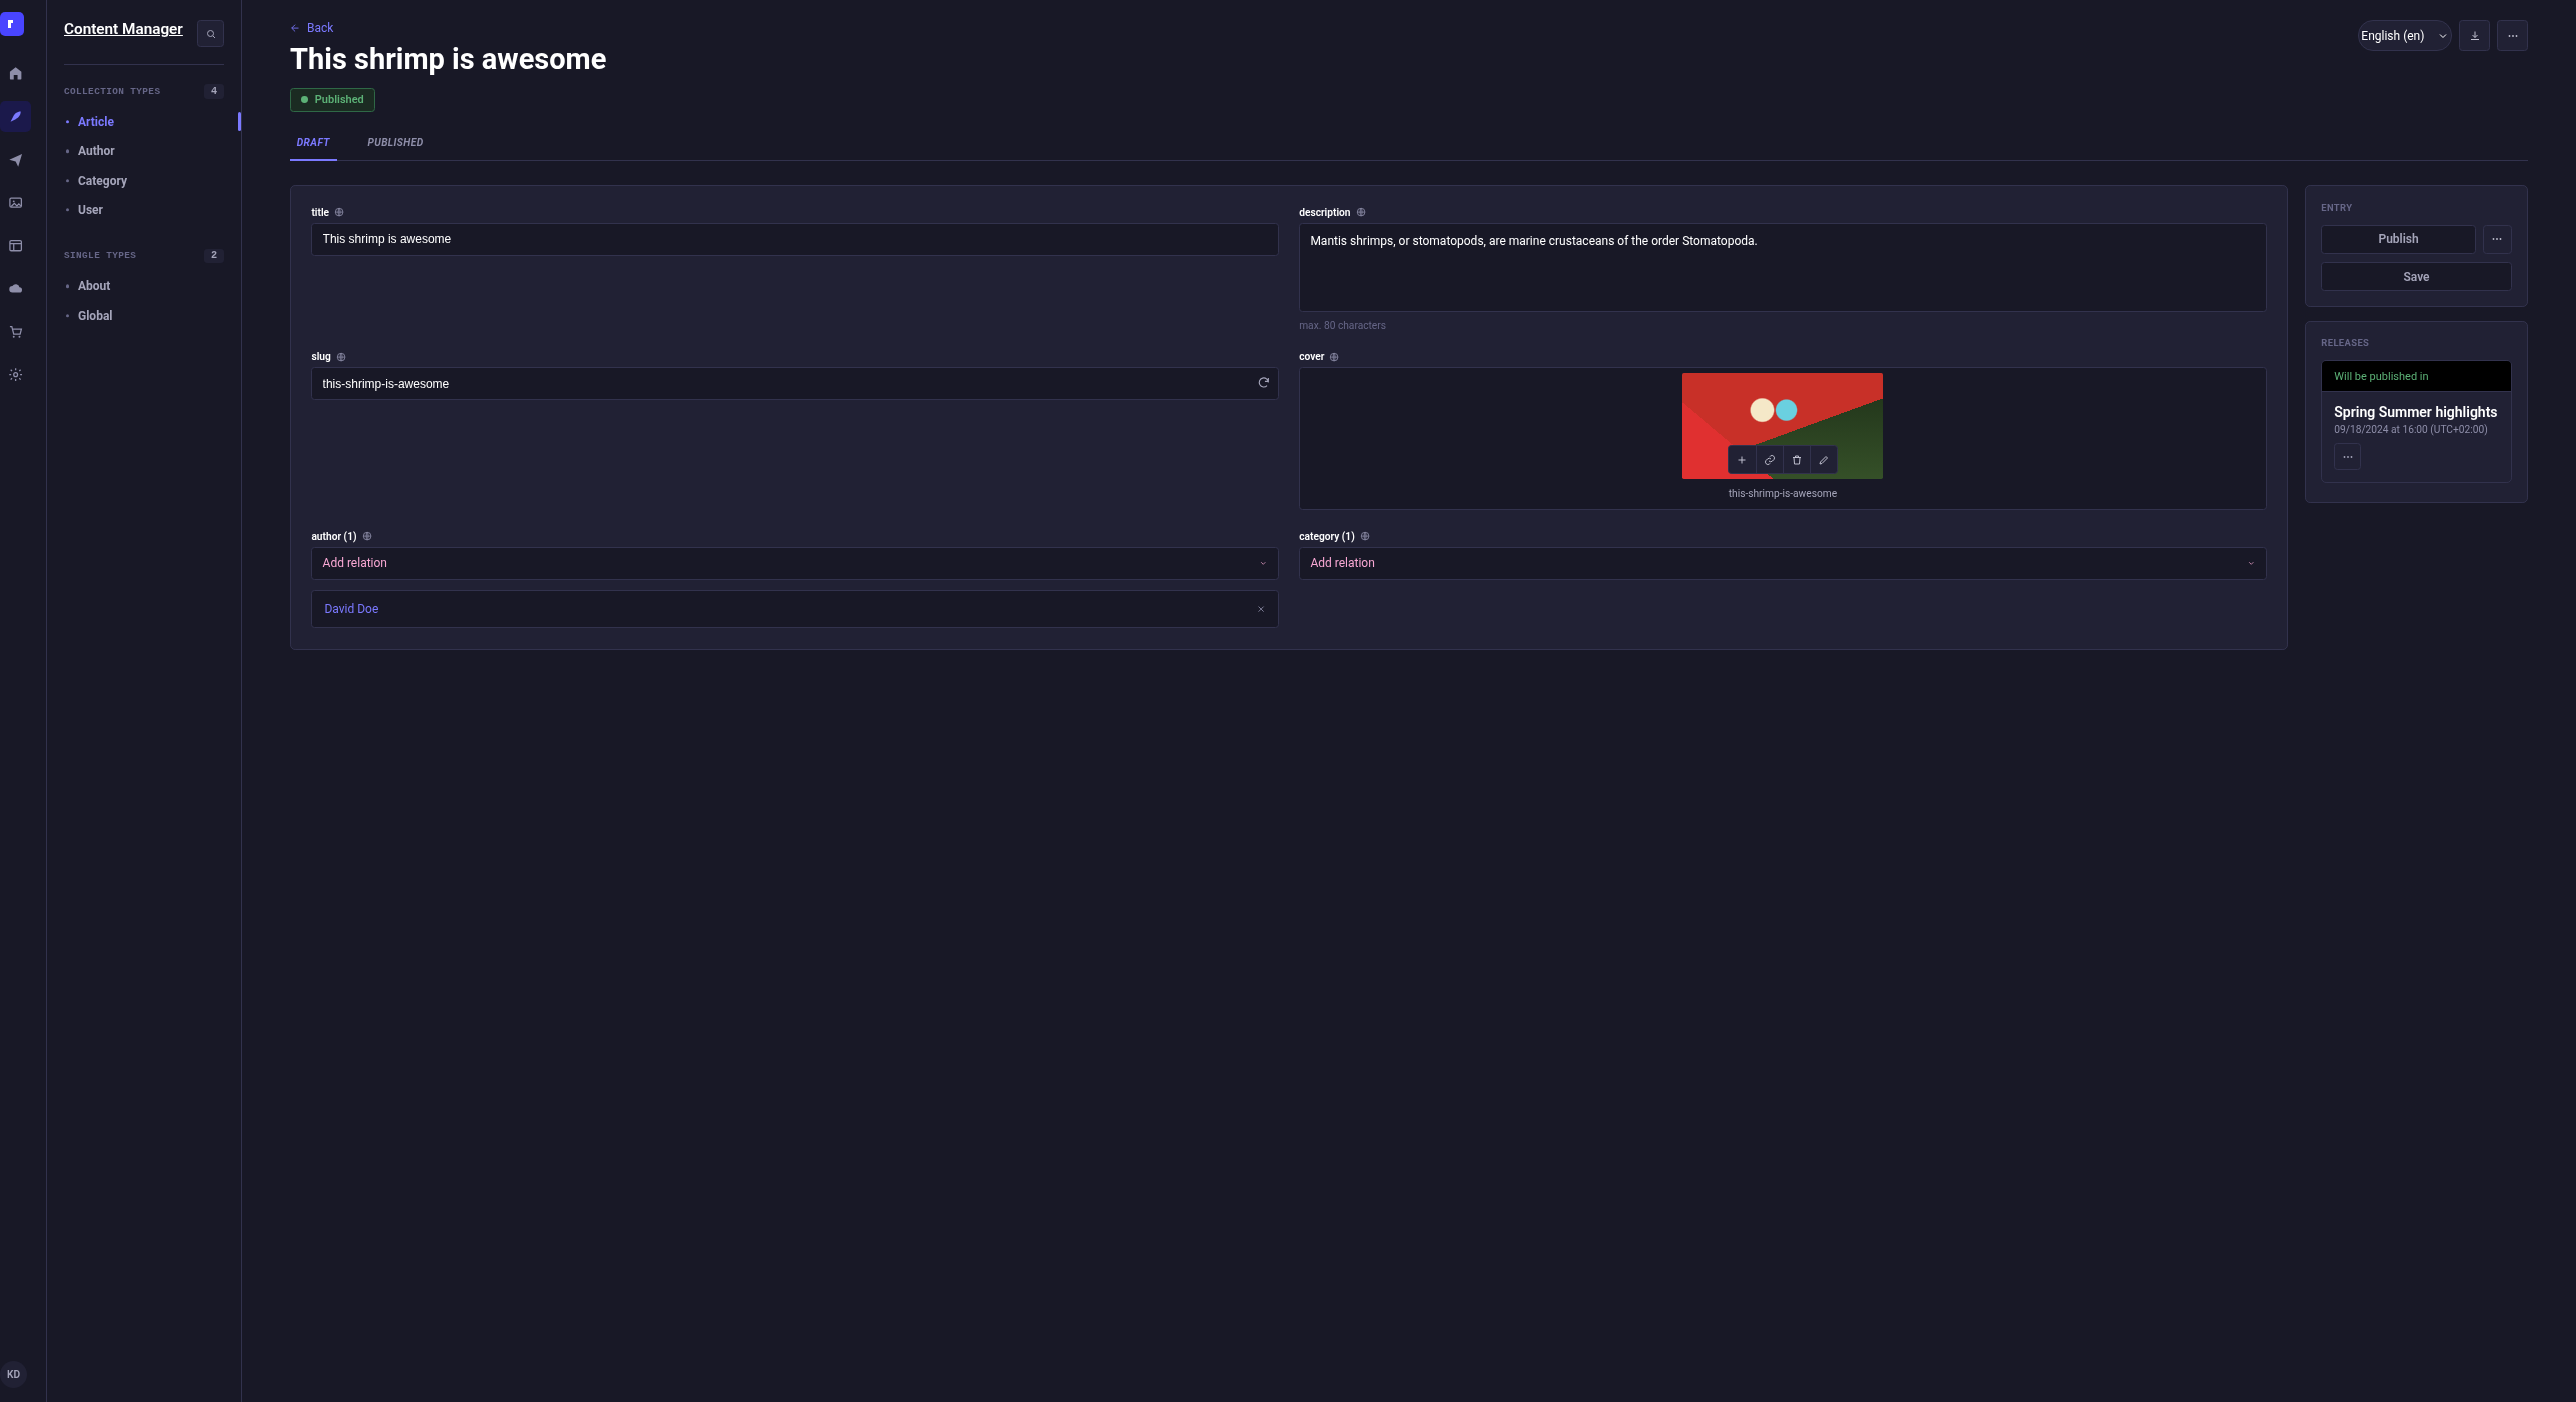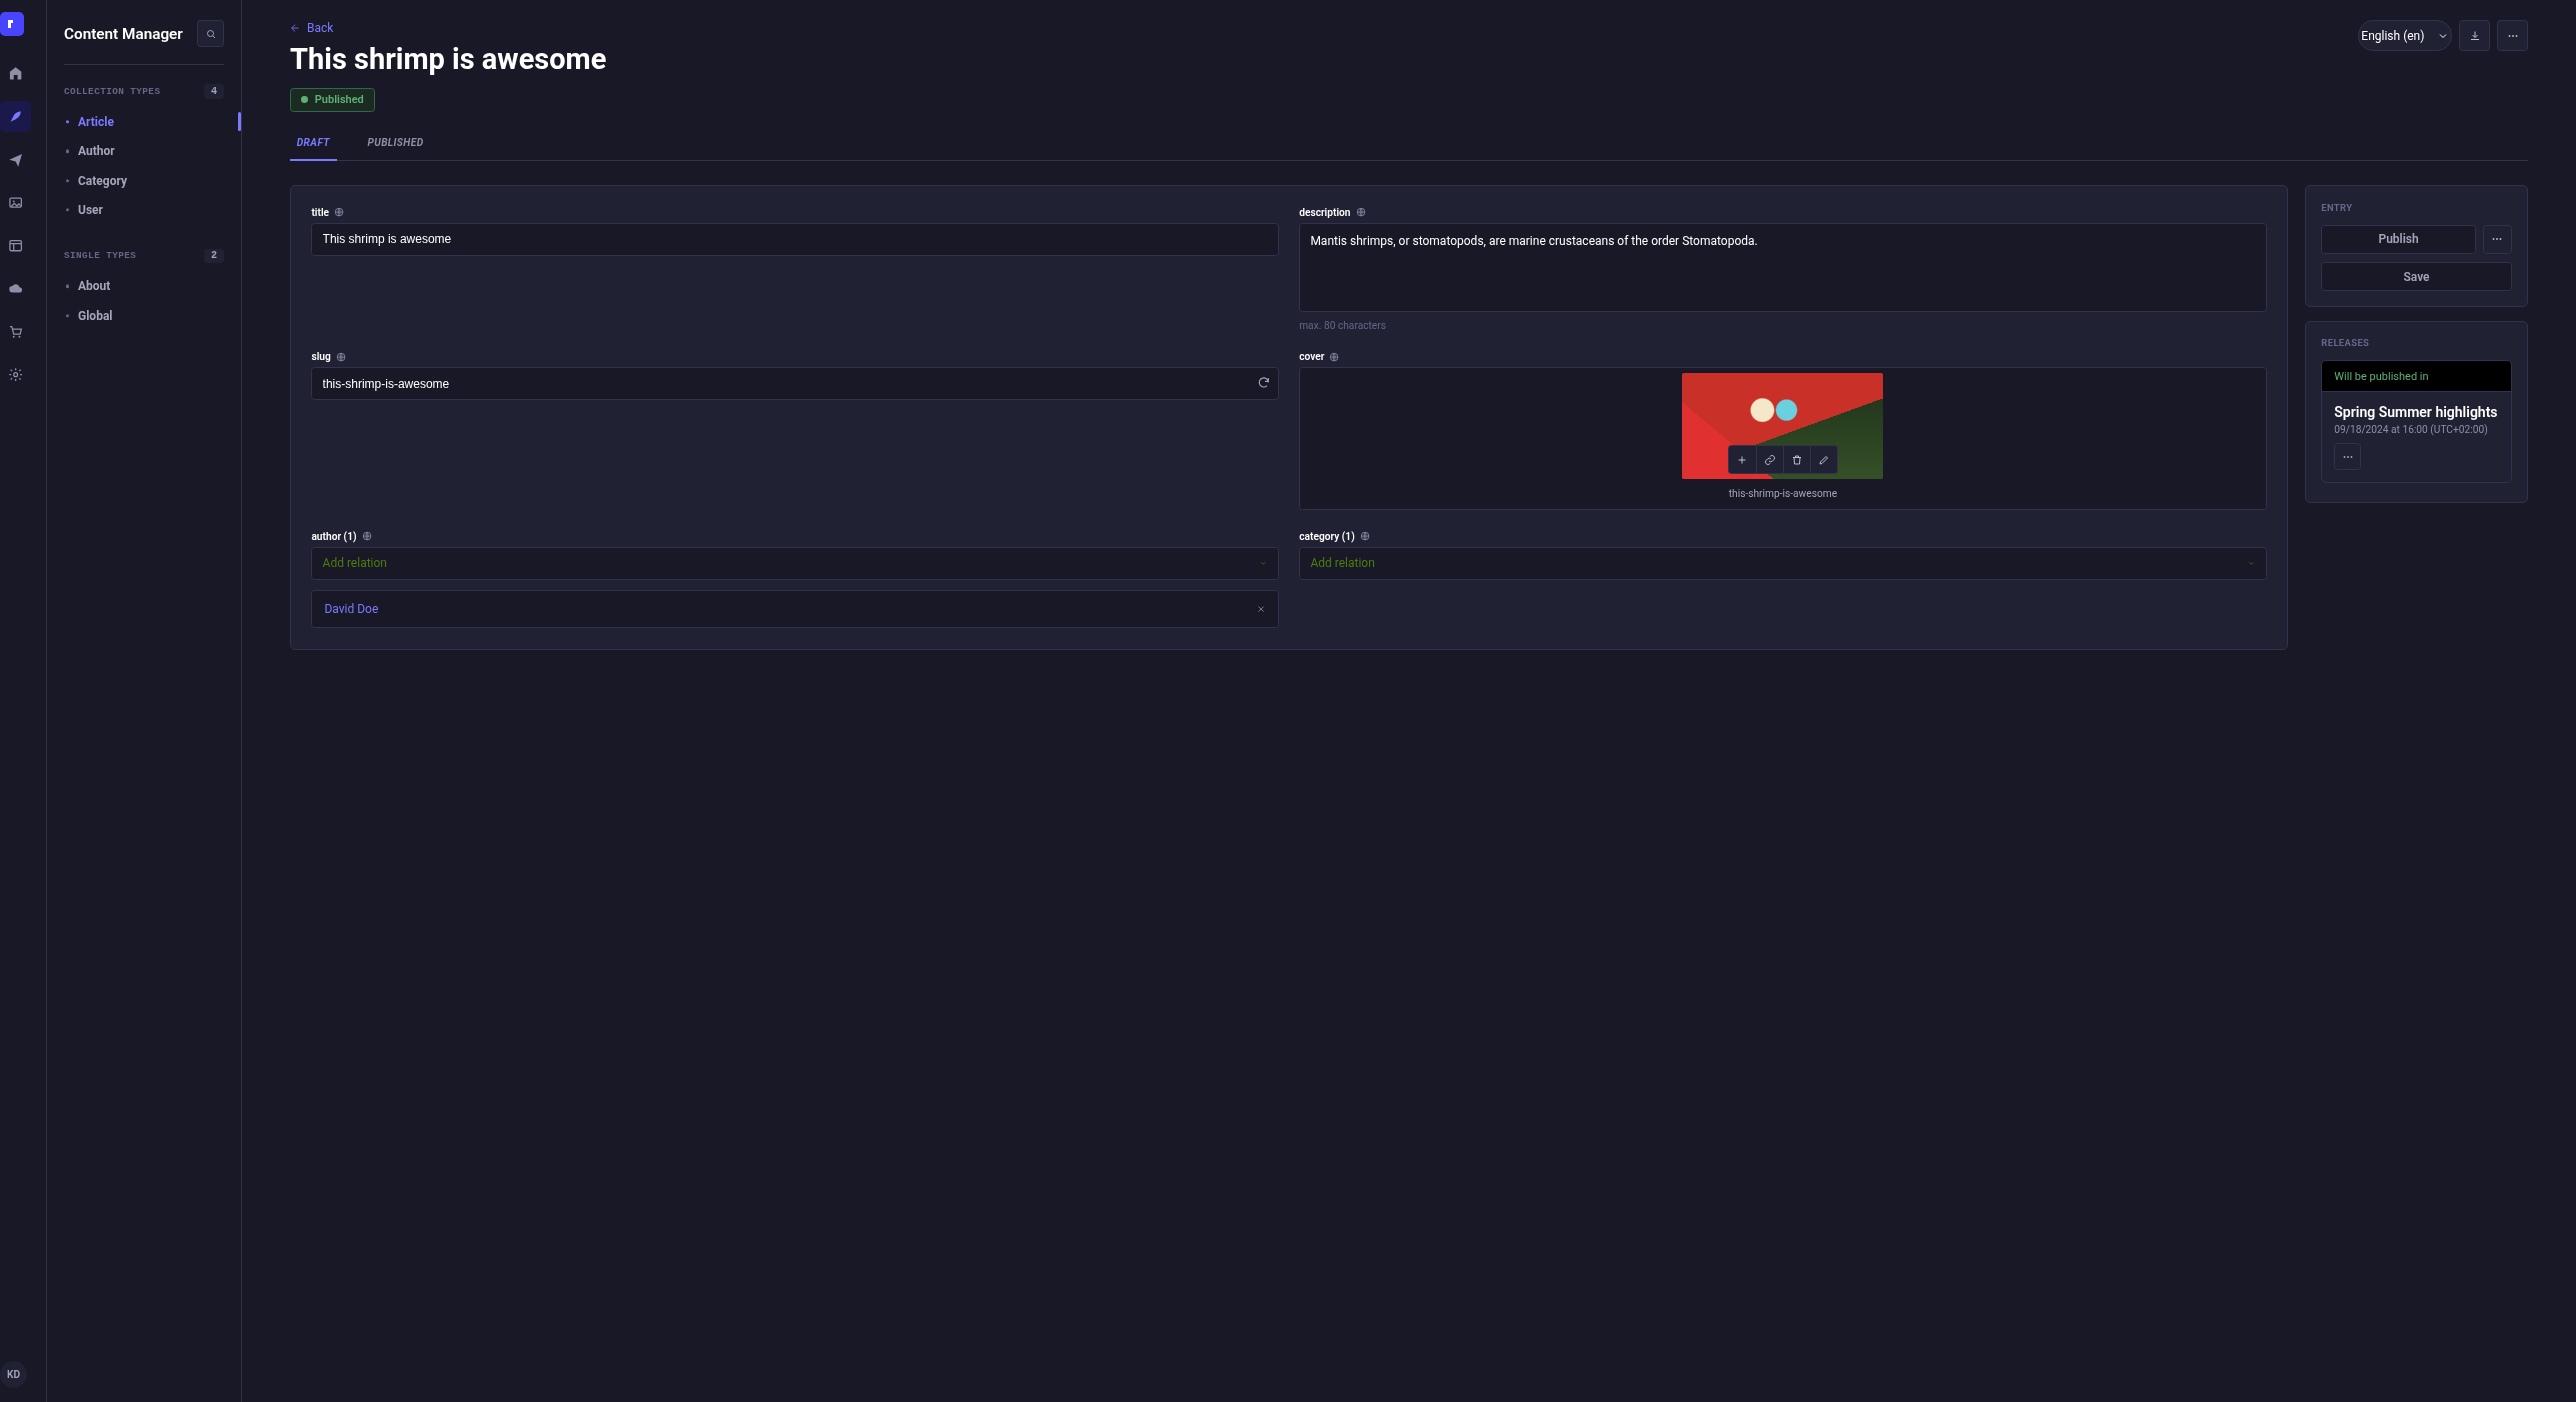--- a/index.html
+++ b/index.html
@@ -43,23 +43,24 @@
     
     .sidebar {
       width: 195px;
       background: #181826;
       border-right: 0.9px solid #32324d;
       padding: 20.4px 0 20.4px 0;
       flex-shrink: 0;
       display: flex; flex-direction: column;
     }
     .sidebar-header {
-      display: flex; align-items: center; justify-content: space-between;
+      display: flex; align-items: flex-start; justify-content: space-between;
       padding: 0 17px 17px 17px;
       margin: 0 0 0 0;
+      text-decoration: underline;
     }
     .sidebar-title { font-size: 15.3px; font-weight: 600; }
     .search-btn {
       width: 27px; height: 27px; border-radius: 3.4px;
       border: 0.9px solid #32324d; background: #212134;
       display: flex; align-items: center; justify-content: center;
       color: #a5a5ba; cursor: pointer;
     }
     .sidebar-divider {
       height: 0.9px; background: #32324d; margin: 0 17px 19px 17px;
@@ -169,21 +170,21 @@
       position: absolute; bottom: 5.1px; left: 50%; transform: translateX(-50%);
       display: flex; background: #212134; border: 0.9px solid #32324d; border-radius: 3.4px;
     }
     .cover-act {
       width: 27px; height: 27px; display: flex; align-items: center; justify-content: center;
       color: #c0c0cf; cursor: pointer;
     }
     .cover-act + .cover-act { border-left: 0.9px solid #32324d; }
     .cover-caption { font-size: 10.2px; color: #a5a5ba; margin-top: 8.5px; }
 
-    .select-input { display: flex; justify-content: space-between; align-items: center; color: #4d7c0f; cursor: pointer;}
+    .select-input { display: flex; justify-content: space-between; align-items: center; color: #f9a8d4; cursor: pointer;}
     .relation-chip {
       margin-top: 10.2px; background: #181826; border: 0.9px solid #32324d; border-radius: 3.4px;
       padding: 10.2px 12px; display: flex; justify-content: space-between; align-items: center;
     }
     .relation-chip .name { color: #7b79ff; font-size: 12px; }
     .chip-x { color: #8e8ea9; cursor: pointer; }
 
     
     .aside { width: 223px; display: flex; flex-direction: column; gap: 13.6px; }
     .aside-panel {

